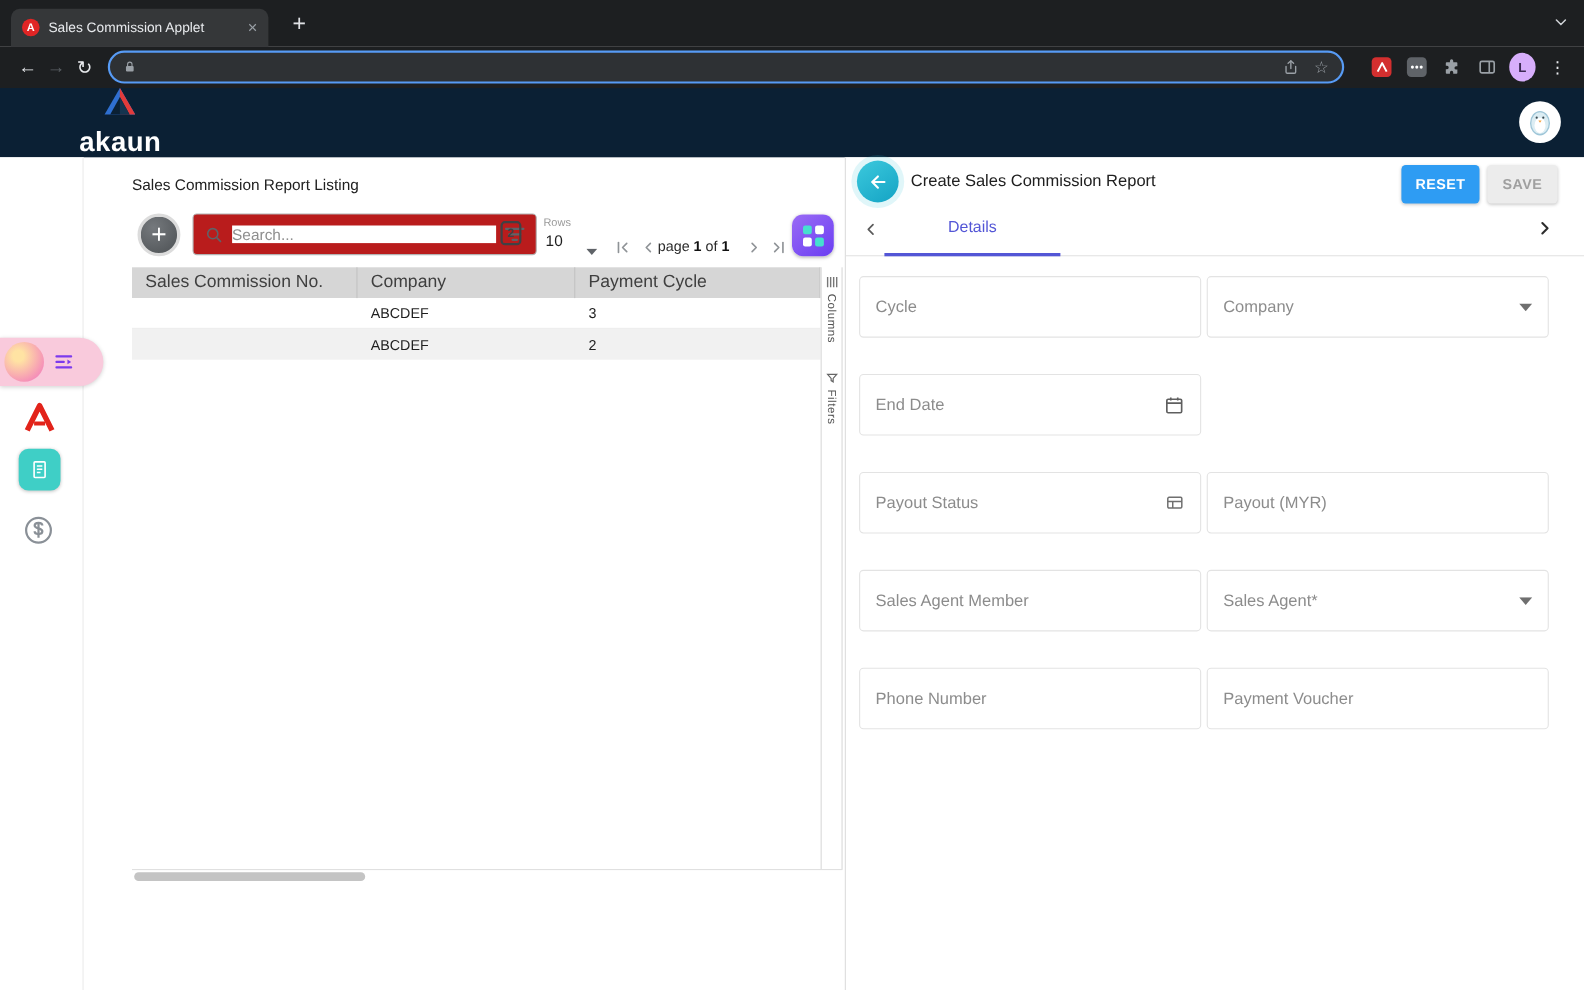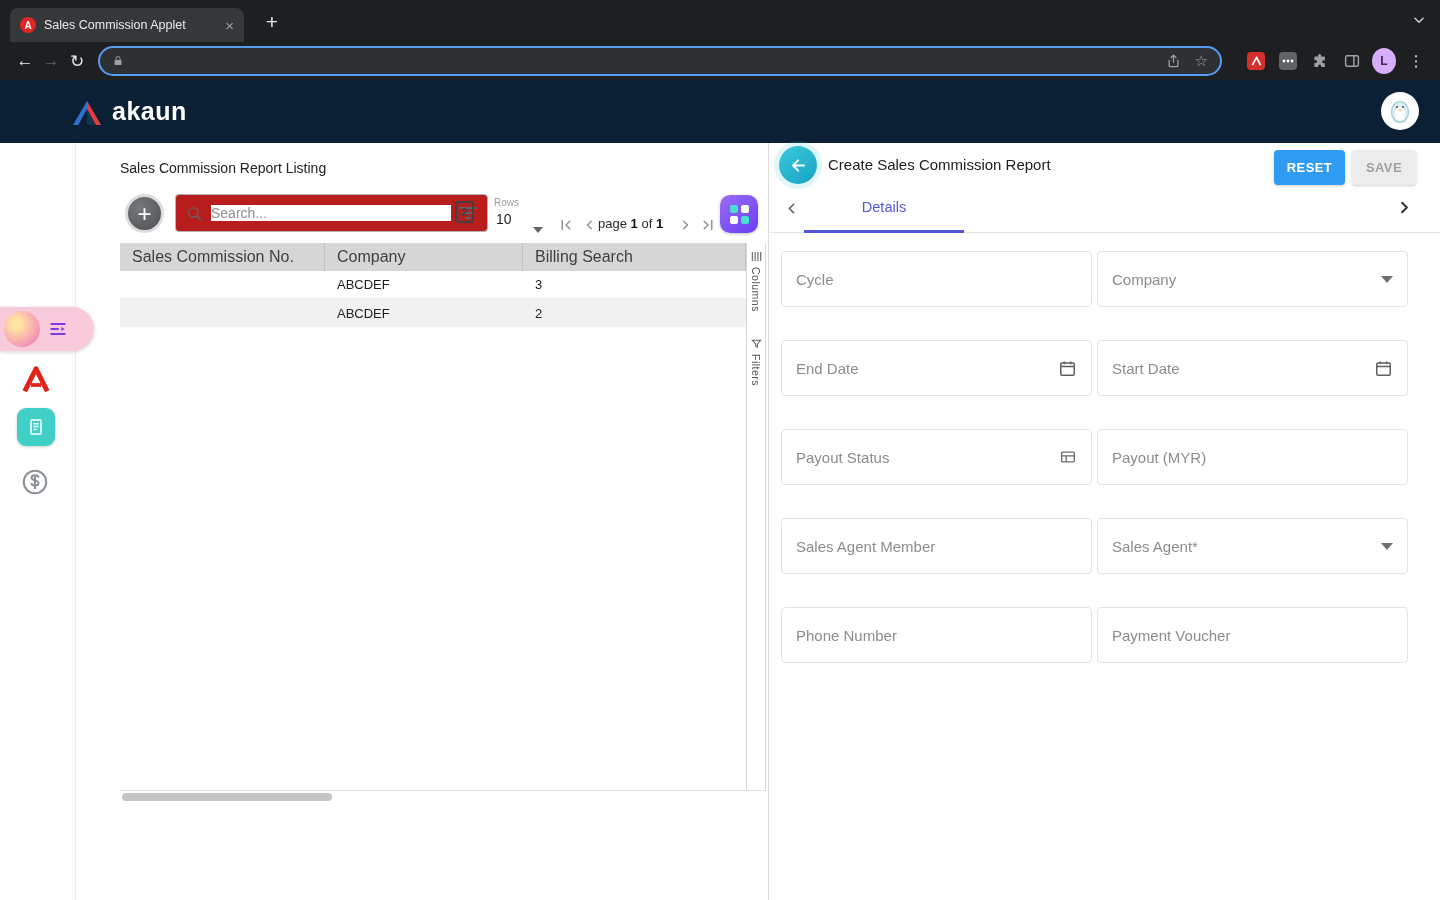--- a/index.html
+++ b/index.html
@@ -34,21 +34,21 @@
   .extic { width:24px; height:24px; display:flex; align-items:center; justify-content:center; margin-left:8px; flex:none; }
   .adobe-ext { width:18px; height:18px; border-radius:4px; background:#d32f2f; display:flex; align-items:center; justify-content:center; }
   .dots-ext { width:18px; height:18px; border-radius:4px; background:#5f6368; display:flex; align-items:center; justify-content:center; }
   .profile-chip { width:26px; height:26px; border-radius:50%; background:#d7aefb; color:#3b2a52;
                   font-size:12px; font-weight:700; display:flex; align-items:center; justify-content:center; }
   .kebab { color:#e8eaed; font-size:15px; }
 
   
   .appheader { position:absolute; left:0; top:80px; width:1440px; height:63px; background:#0b2034;
                display:flex; align-items:center; }
-  .logo { margin-left:72px; display:flex; align-items:flex-end; gap:10px; }
+  .logo { margin-left:72px; display:flex; align-items:center; gap:10px;flex-direction:column; }
   .logo-text { color:#fff; font-size:25px; font-weight:700; letter-spacing:.5px; }
   .header-avatar { position:absolute; right:21px; top:92px; width:38px; height:38px; border-radius:50%;
                    background:#fff; display:flex; align-items:center; justify-content:center; }
 
   
   .sidebar { position:absolute; left:0; top:143px; width:76px; height:757px; background:#fff;
              border-right:1px solid #ececec; }
   .side-pill { position:absolute; left:0; top:164px; width:94px; height:44px; background:#f9cadc;
                border-radius:0 22px 22px 0; box-shadow:0 1px 4px rgba(0,0,0,.18);
                display:flex; align-items:center; z-index:5; }
@@ -325,21 +325,21 @@
         <span style="background:#ffffff;"></span>
       <span style="background:#ffffff;"></span>
         <span style="background:#45e0cf;"></span>
     </span>
   </div>
 
   <div class="tbl">
     <div class="tbl-head">
       <div class="th c1">Sales Commission No.</div>
       <div class="th c2">Company</div>
-      <div class="th c3">Billing Search</div>
+      <div class="th c3">Payment Cycle</div>
     </div>
     <div class="tbl-row odd">
       <div class="td c1"></div>
       <div class="td c2">ABCDEF</div>
       <div class="td c3">3</div>
     </div>
     <div class="tbl-row even">
       <div class="td c1"></div>
       <div class="td c2">ABCDEF</div>
       <div class="td c3">2</div>
@@ -405,29 +405,20 @@
 
     <div class="field colL row1">
       <span class="flabel">End Date</span>
       <span class="ficon">
         <svg width="19" height="19" viewBox="0 0 24 24" fill="none" stroke="#5f5f5f" stroke-width="1.9">
             <rect x="3.5" y="5" width="17" height="15.5" rx="1.5"></rect>
             <path d="M3.5 9.5 H20.5 M8 3 V6.5 M16 3 V6.5"></path>
           </svg>
       </span>
     </div>
-    <div class="field colR row1">
-      <span class="flabel">Start Date</span>
-      <span class="ficon">
-        <svg width="19" height="19" viewBox="0 0 24 24" fill="none" stroke="#5f5f5f" stroke-width="1.9">
-            <rect x="3.5" y="5" width="17" height="15.5" rx="1.5"></rect>
-            <path d="M3.5 9.5 H20.5 M8 3 V6.5 M16 3 V6.5"></path>
-          </svg>
-      </span>
-    </div>
 
     <div class="field colL row2">
       <span class="flabel">Payout Status</span>
       <span class="ficon">
         <svg width="18" height="18" viewBox="0 0 24 24" fill="none" stroke="#6f6f6f" stroke-width="1.8">
             <rect x="3.5" y="5.5" width="17" height="13" rx="1.5"></rect>
             <path d="M3.5 10.5 H20.5 M9.5 10.5 V18.5"></path>
           </svg>
       </span>
     </div>

